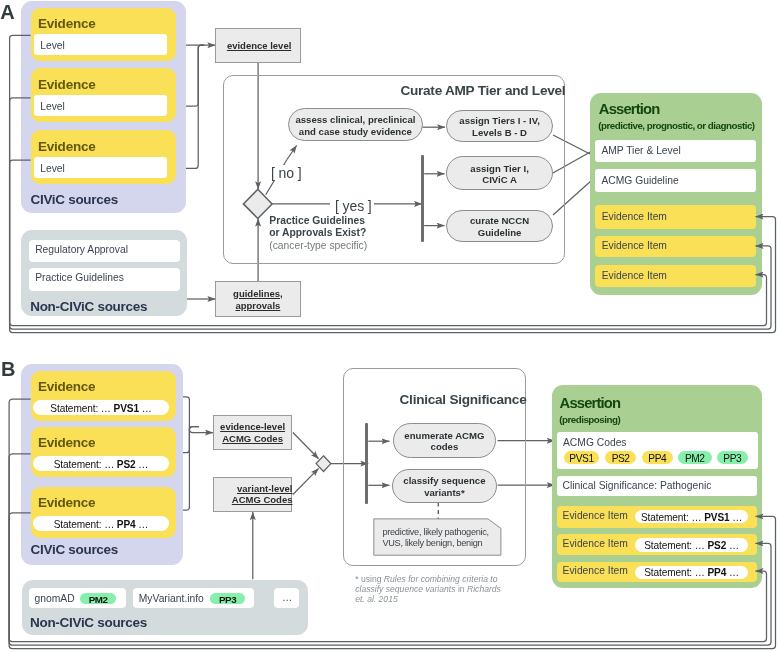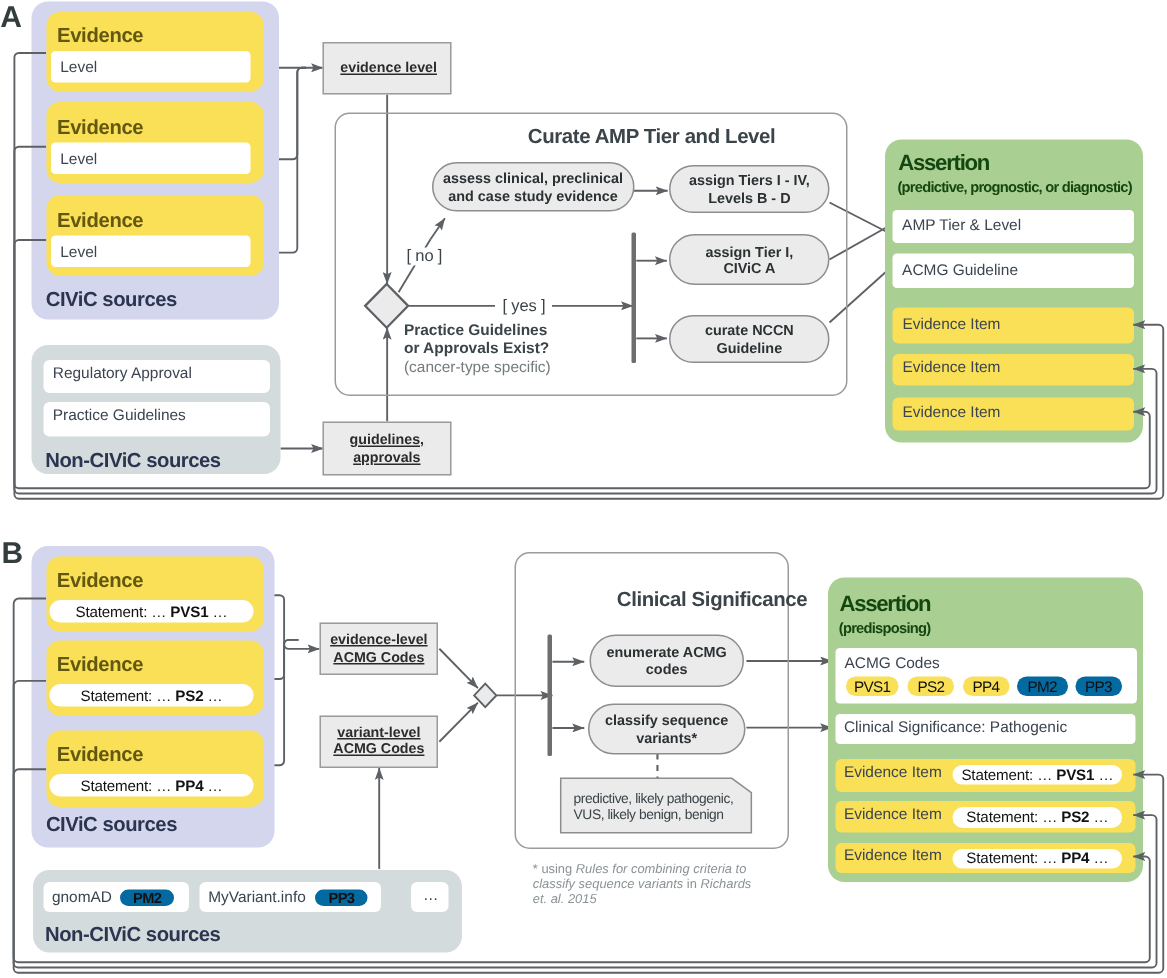--- a/index.html
+++ b/index.html
@@ -23,40 +23,40 @@
   .pill-txt{font-size:10.1px;letter-spacing:-0.1px;color:#121212;text-align:center;}
   .pill-txt b{font-weight:bold;}
   .whitefield{background:#fff;border-radius:4px;}
   .whitefield-txt{font-size:10.3px;letter-spacing:0px;color:#3b4450;}
   
   .datanode{background:#ebebeb;border:1px solid #9b9b9b;}
   .datanode-txt{font-weight:bold;font-size:9.5px;letter-spacing:0px;color:#2b2b2b;text-align:center;
                 text-decoration:underline;text-underline-offset:1.2px;line-height:11.8px;}
   
   .proc{border:1px solid #9b9b9b;border-radius:10px;background:transparent;}
-  .proc-title{font-weight:bold;font-size:13.6px;letter-spacing:-0.25px;color:#3b4448;text-align:center;margin-left:40px;}
+  .proc-title{font-weight:bold;font-size:13.6px;letter-spacing:-0.25px;color:#3b4448;text-align:right;}
   .capsule{background:#ebebeb;border:1px solid #8d8d8d;border-radius:999px;
            display:flex;align-items:center;justify-content:center;}
   .capsule-txt{font-weight:bold;font-size:9.6px;letter-spacing:0px;color:#2b3133;text-align:center;line-height:11.8px;position:relative;top:1px;}
   .bar{background:#6e6e6e;border-radius:1px;}
-  .guard{font-size:11px;letter-spacing:-0.1px;color:#3b4448;}
+  .guard{font-size:14px;letter-spacing:-0.1px;color:#3b4448;}
   .dectxt{font-weight:bold;font-size:10.3px;letter-spacing:0px;color:#3b4448;line-height:12.3px;}
   .decnote{font-size:10.3px;letter-spacing:0px;color:#747b7d;}
   
   .assert{background:#aacf93;border-radius:11px;}
   .assert-title{font-weight:bold;font-size:14.8px;letter-spacing:-0.85px;color:#14470f;}
   .assert-sub{font-size:9.8px;letter-spacing:-0.5px;color:#14470f;font-weight:bold;}
   .afield{background:#fff;border-radius:3px;}
   .afield-txt{font-size:10.3px;letter-spacing:0px;color:#3b4450;}
   .aevi{background:#fae056;border-radius:4px;}
   .aevi-txt{font-size:10.3px;letter-spacing:0px;color:#3b4450;}
   .code{border-radius:999px;font-size:10.2px;letter-spacing:-0.45px;color:#111;
         display:flex;align-items:center;justify-content:center;padding-top:1px;}
   .code.yellow{background:#fae056;}
-  .code.grey{background:#0369a1;}
+  .code.grey{background:#86efac;}
   .note-txt{font-size:9.2px;letter-spacing:-0.28px;color:#3b4448;line-height:10.7px;}
   .foot{font-size:8.6px;letter-spacing:0px;color:#8a9296;line-height:10.2px;}
   .foot i{font-style:italic;}
 </style>
 </head>
 <body>
 <div class="stage">
 <svg class="lines" viewBox="0 0 778 652">
  <defs>
   <marker id="ah" markerWidth="8.2" markerHeight="6" refX="8" refY="3" orient="auto" markerUnits="userSpaceOnUse">
@@ -244,21 +244,21 @@
 
 <div class="abs whitefield" style="left:273.5px;top:588.3px;width:25.5px;height:20px;"></div>
 <div class="abs whitefield-txt" style="left:282px;top:591.5px;">…</div>
 
 <div class="abs datanode" style="left:212.7px;top:415.3px;width:79.8px;height:34.5px;"></div>
 <div class="abs datanode-txt" style="left:212.7px;top:420.8px;width:79.8px;">
   <div>evidence-level</div>
   <div>ACMG Codes</div>
 </div>
 <div class="abs datanode" style="left:212.7px;top:477.2px;width:79.8px;height:34.5px;"></div>
-<div class="abs datanode-txt" style="left:212.7px;top:482.7px;width:79.8px;">
+<div class="abs datanode-txt" style="left:212.7px;top:482.7px;width:79.8px;text-align:right;">
   <div>variant-level</div>
   <div>ACMG Codes</div>
 </div>
 
 <div class="abs proc" style="left:342.9px;top:368.1px;width:183.6px;height:198.1px;"></div>
 <div class="abs proc-title" style="left:342.9px;top:392.3px;width:183.6px;">Clinical Significance</div>
 
 <div class="abs bar" style="left:364.8px;top:422.9px;width:3.5px;height:80.7px;"></div>
 
 <div class="abs capsule" style="left:392.8px;top:422.5px;width:103.3px;height:35.7px;">

